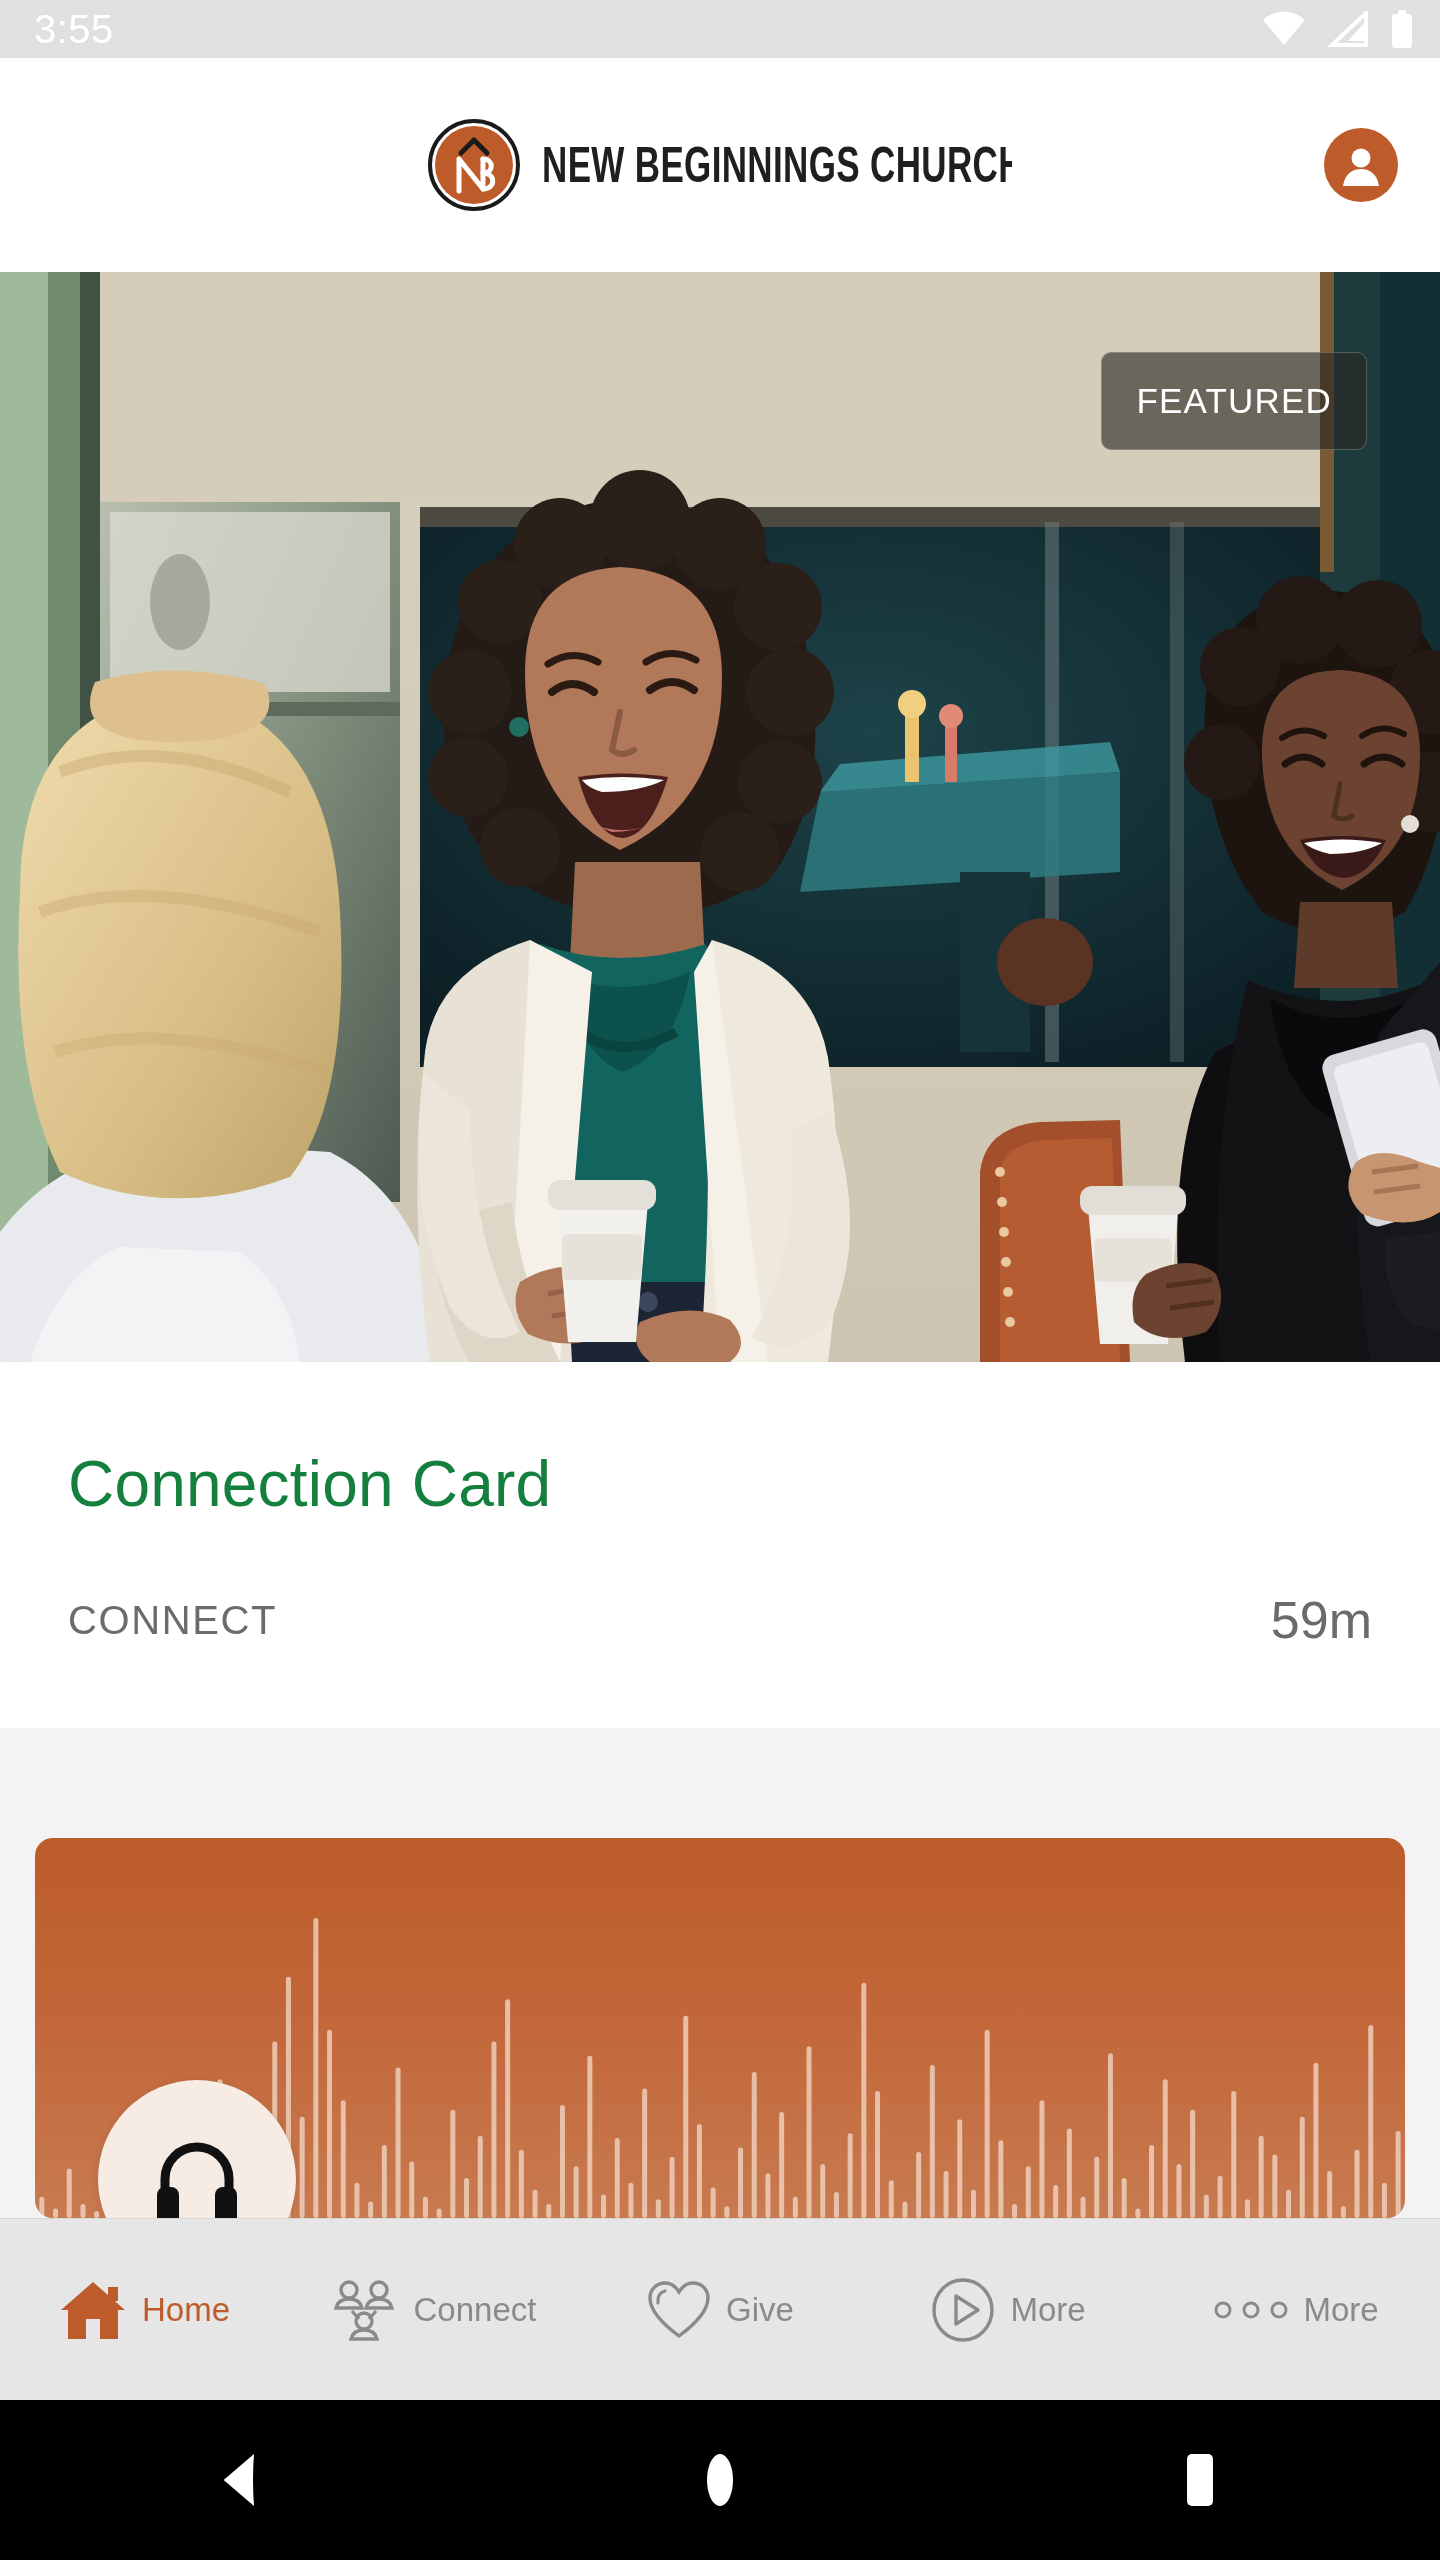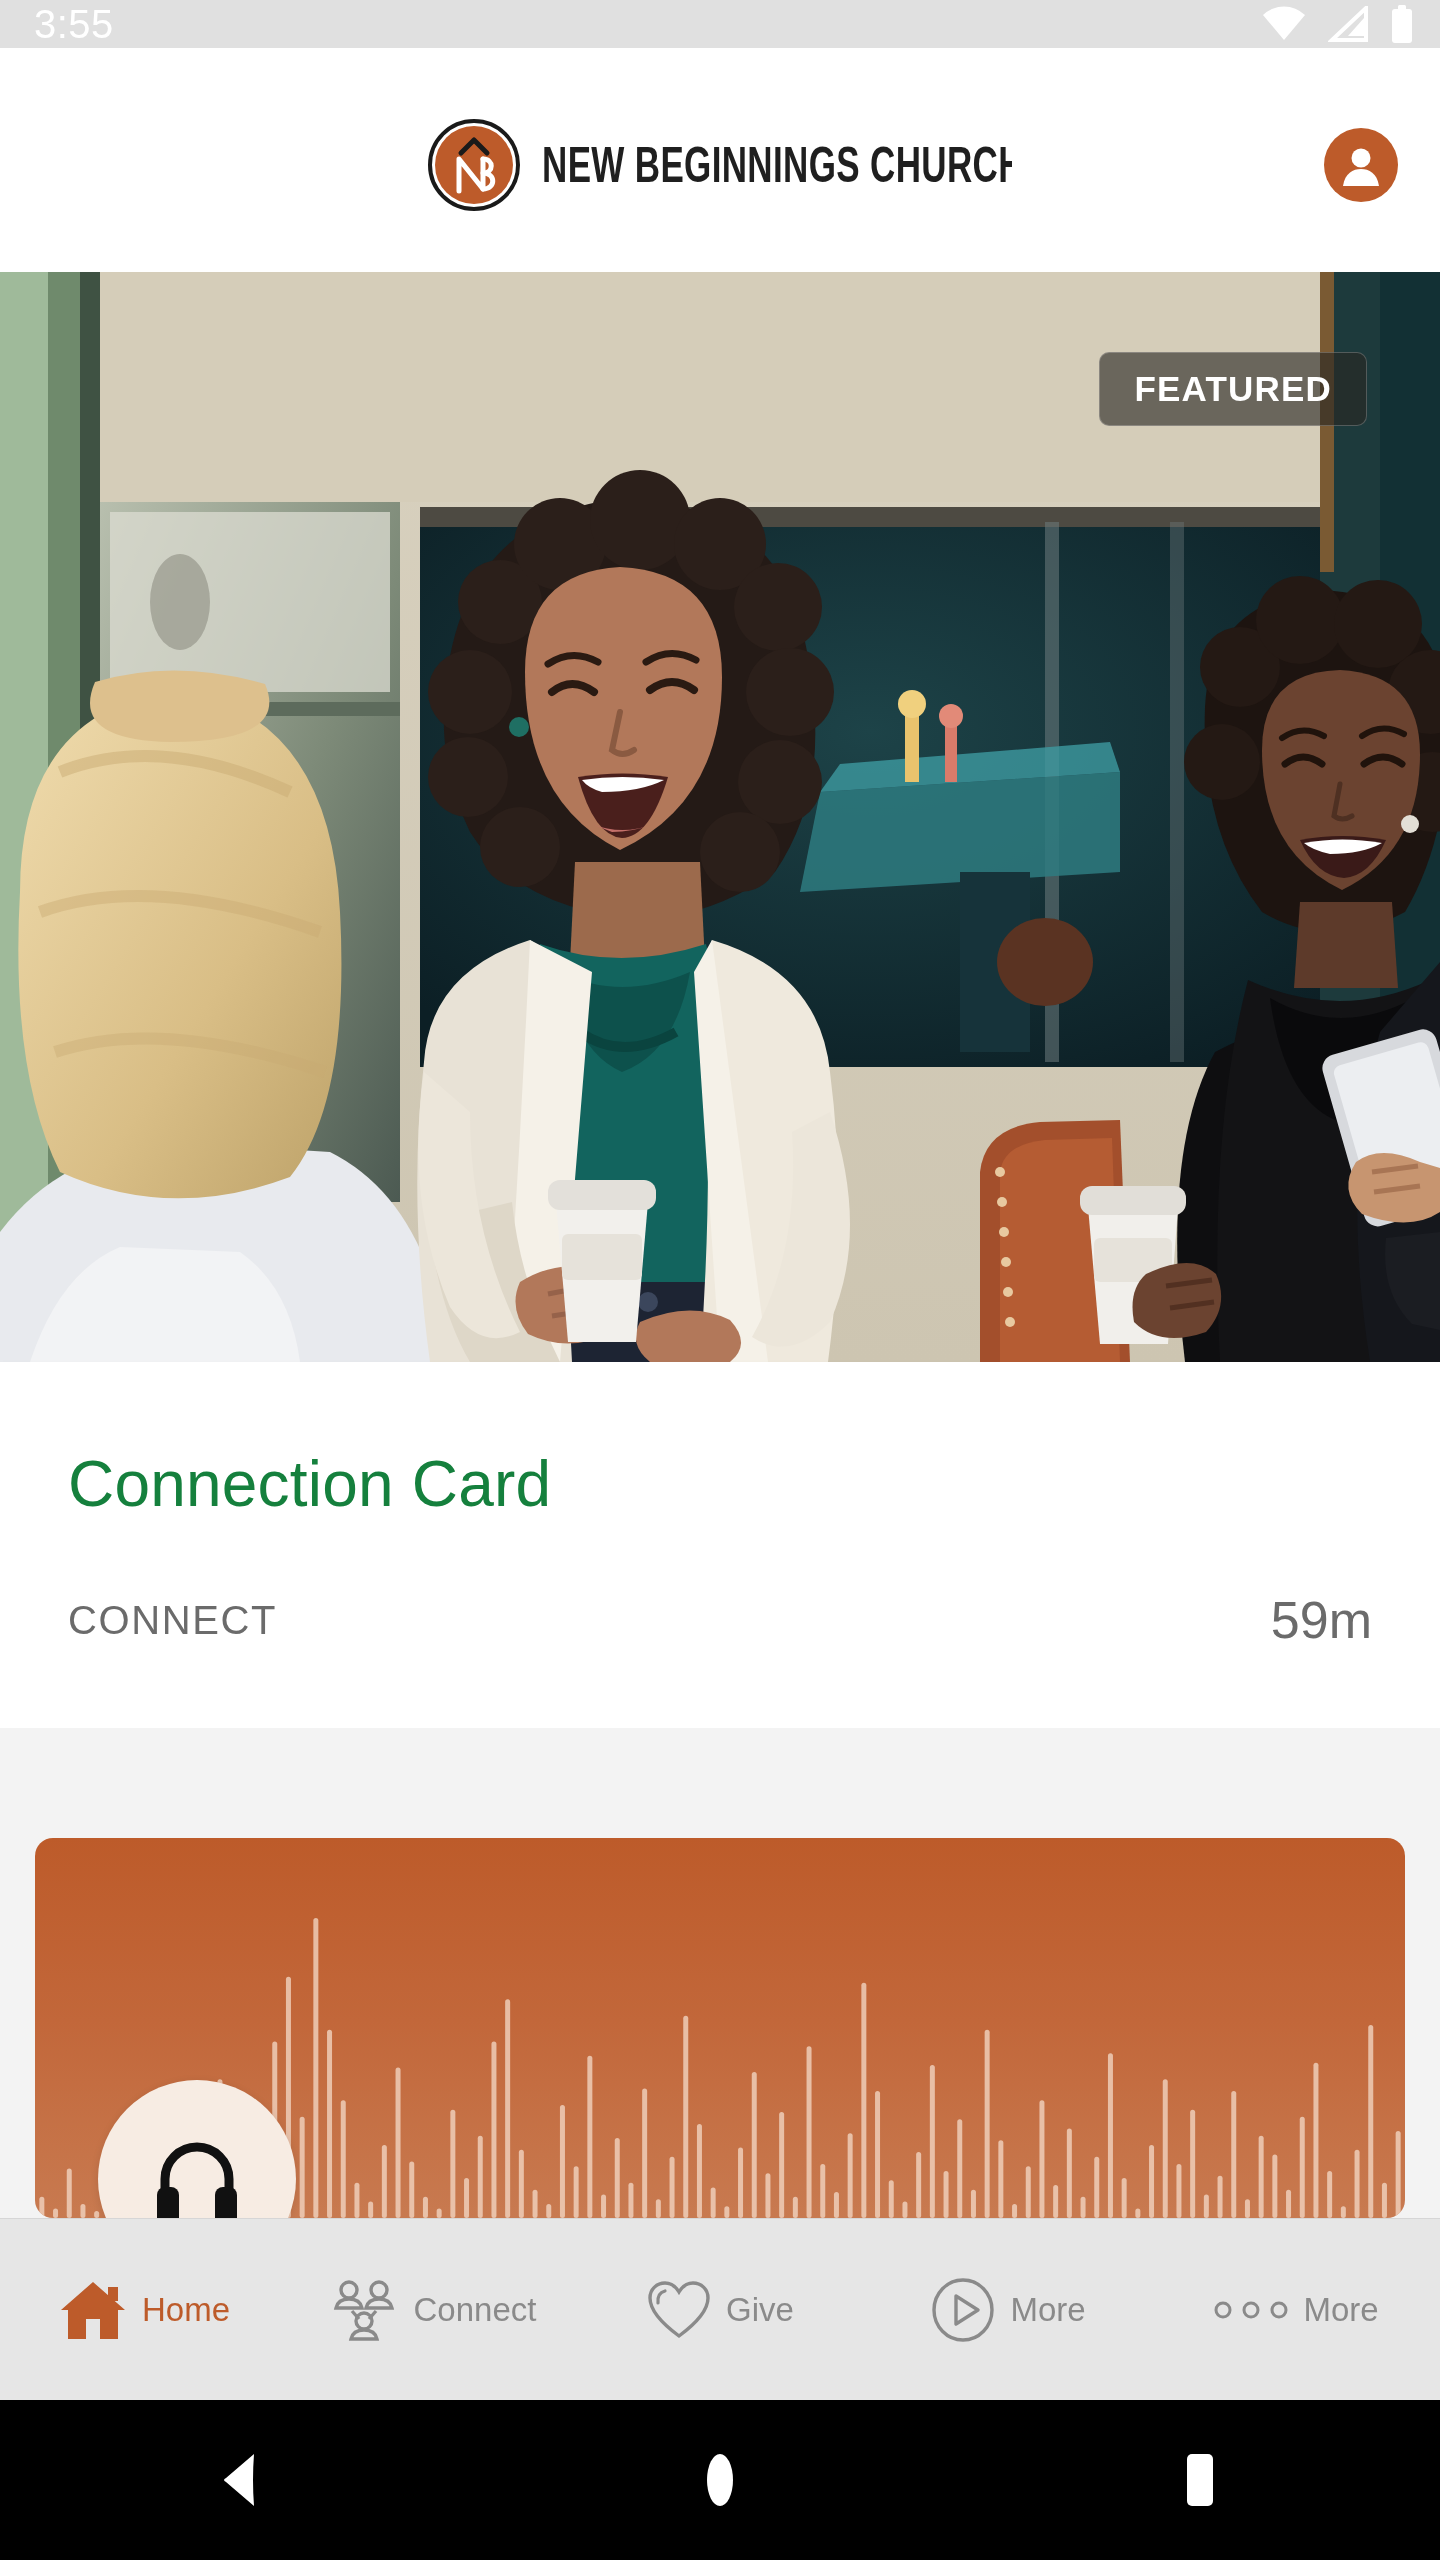--- a/index.html
+++ b/index.html
@@ -7,21 +7,21 @@
     width:1440px; height:2560px;
     background:#000;
     font-family:"Liberation Sans", sans-serif;
     overflow:hidden;
   }
 
   #app { position:relative; width:1440px; height:2560px; background:#ffffff; }
 
   
   .status-bar{
-    position:absolute; left:0; top:0; width:1440px; height:48px;
+    position:absolute; left:0; top:0; width:1440px; height:58px;
     background:#e0e0e0; display:flex; align-items:center;
     padding:0 26px 0 34px;
   }
   .status-time{
     color:#ffffff; font-size:40px; letter-spacing:0.5px;
     font-family:"Liberation Sans", sans-serif;
   }
   .status-icons{ margin-left:auto; display:flex; align-items:center; gap:22px; }
   .status-icons svg{ display:block; }
 
@@ -55,24 +55,24 @@
   }
 
   
   .hero{
     position:absolute; left:0; top:272px; width:1440px; height:1090px;
     overflow:hidden; background:#8c8274;
   }
   .hero svg{ position:absolute; left:0; top:0; width:1440px; height:1090px; }
   .featured-badge{
     position:absolute; right:73px; top:80px;
-    padding:16px 34px; border-radius:10px;
+    padding:28px 34px; border-radius:10px;
     background:rgba(40,38,36,0.62);
     border:1px solid rgba(255,255,255,0.22);
-    color:#ffffff; font-size:35px; font-weight:bold; letter-spacing:1.2px;
+    color:#ffffff; font-size:35px; font-weight:normal; letter-spacing:1.2px;
   }
 
   
   .feature-card{
     position:absolute; left:0; top:1362px; width:1440px; height:366px;
     background:#ffffff;
     box-shadow:0 3px 5px rgba(0,0,0,0.10);
   }
   .feature-title{
     position:absolute; left:68px; top:85px;

